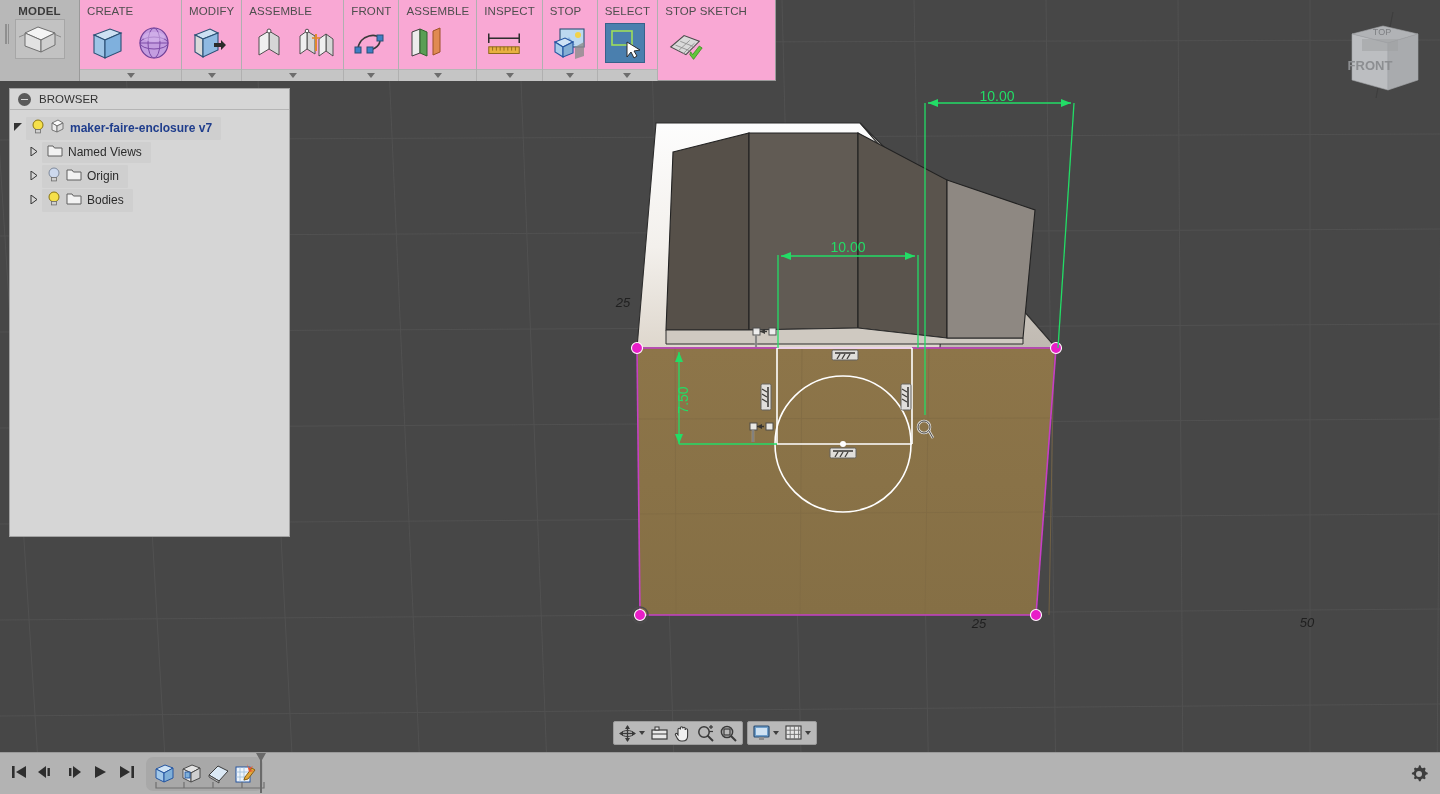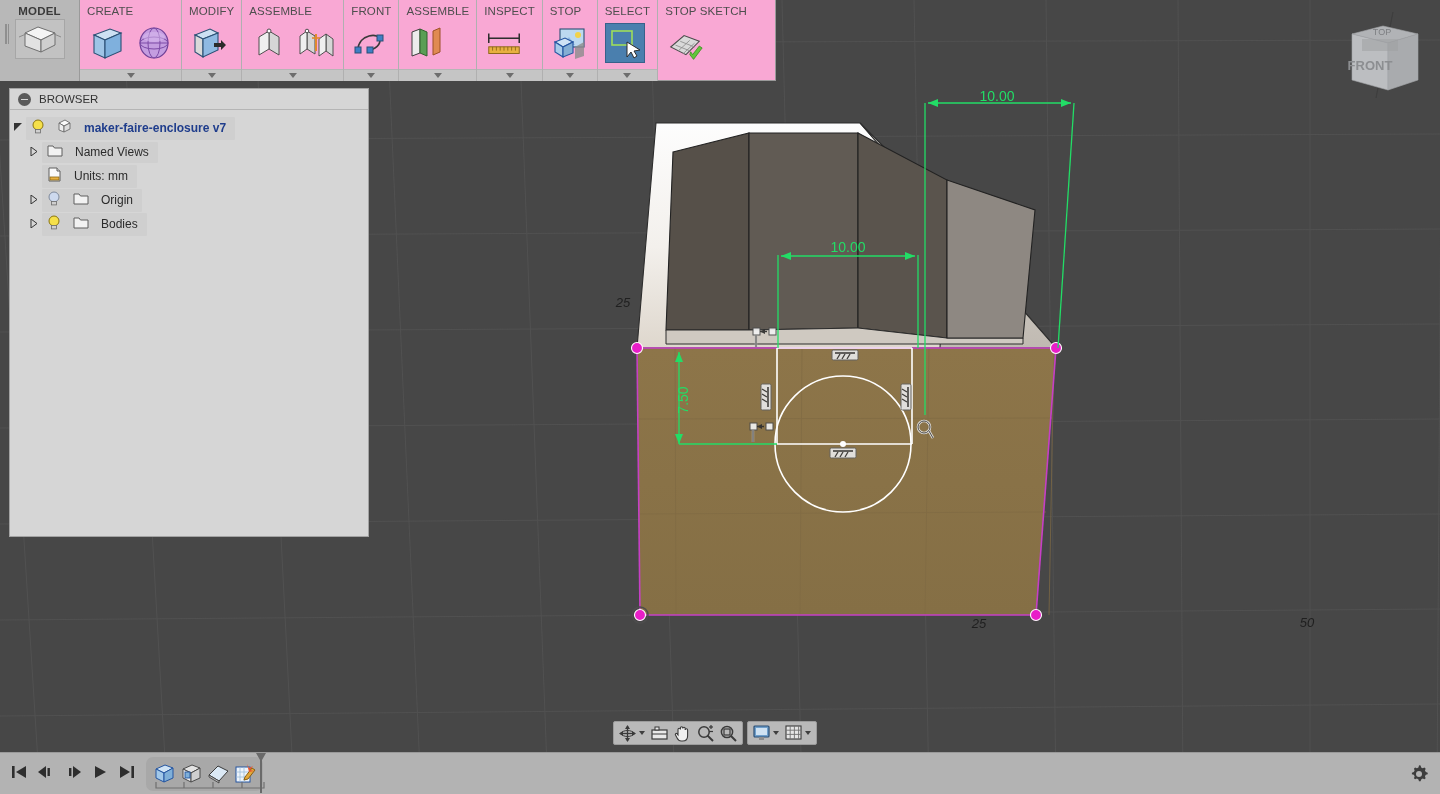--- a/index.html
+++ b/index.html
@@ -81,21 +81,21 @@
     border-left: 4px solid transparent;
     border-right: 4px solid transparent;
     border-top: 5px solid #6d6d6d;
   }
   .btn-icon { width: 40px; height: 40px; display:flex; align-items:center; justify-content:center; }
   .btn-icon.sel { background: #4a7fae; border: 1px solid #37618a; }
 
   
   #browser {
     position: absolute; left: 9px; top: 88px;
-    width: 360px; height: 449px;
+    width: 281px; height: 449px;
     background: #d6d6d6;
     border: 1px solid #a3a3a3;
     z-index: 35;
     font-size: 12px; color: #2e2e2e;
   }
   #browser .browser-header {
     height: 21px;
     display: flex; align-items: center; gap: 8px;
     padding-left: 8px;
     border-bottom: 1px solid #b5b5b5;
@@ -113,21 +113,21 @@
   .tree { padding-top: 6px; }
   .tree-row {
     display: flex; align-items: center;
     height: 24px;
     font-size: 12px;
   }
   .tree-row .lbl {
     background: #cfcfcf;
     padding: 2px 9px 3px 5px;
     border-radius: 1px;
-    display: flex; align-items: center; gap: 12px;
+    display: flex; align-items: center; gap: 5px;
     color: #2b2b2b;
   }
   .tree-row.root .lbl { color: #1f3d8c; font-weight: bold; }
   .twisty {
     width: 16px; text-align: center; font-size: 9px; color: #444;
     flex: 0 0 16px;
   }
   .spacer16 { width: 16px; flex: 0 0 16px; }
 
   
@@ -646,34 +646,20 @@
         <span class="lbl">
           <span>
             <svg width="16" height="13" viewBox="0 0 16 13">
               <path d="M1 2 h5 l1.5 2 H15 v8 H1 z" fill="#f2f2f2" stroke="#5e5e5e" stroke-width="1"></path>
             </svg>
           </span>
           <span>Named Views</span>
         </span>
       </div>
 
-      <div class="tree-row">
-        <span class="spacer16"></span>
-        <span class="twisty"></span>
-        <span class="lbl">
-          <span>
-            <svg width="15" height="15" viewBox="0 0 15 15">
-              <path d="M2 1 h8 l3 3 v10 H2 z" fill="#fafafa" stroke="#5e5e5e" stroke-width="1"></path>
-              <path d="M10 1 v3 h3" fill="#dcdcdc" stroke="#5e5e5e" stroke-width="1"></path>
-              <rect x="3" y="10" width="9" height="3" fill="#e8b040" stroke="#8a6615" stroke-width=".8"></rect>
-            </svg>
-          </span>
-          <span>Units: mm</span>
-        </span>
-      </div>
 
       <div class="tree-row">
         <span class="spacer16"></span>
         <span class="twisty">
           <svg width="8" height="9" viewBox="0 0 8 9">
               <polygon points="1,0 7,4.5 1,9" fill="none" stroke="#333" stroke-width="1"></polygon>
             </svg>
         </span>
         <span class="lbl">
           <span>

